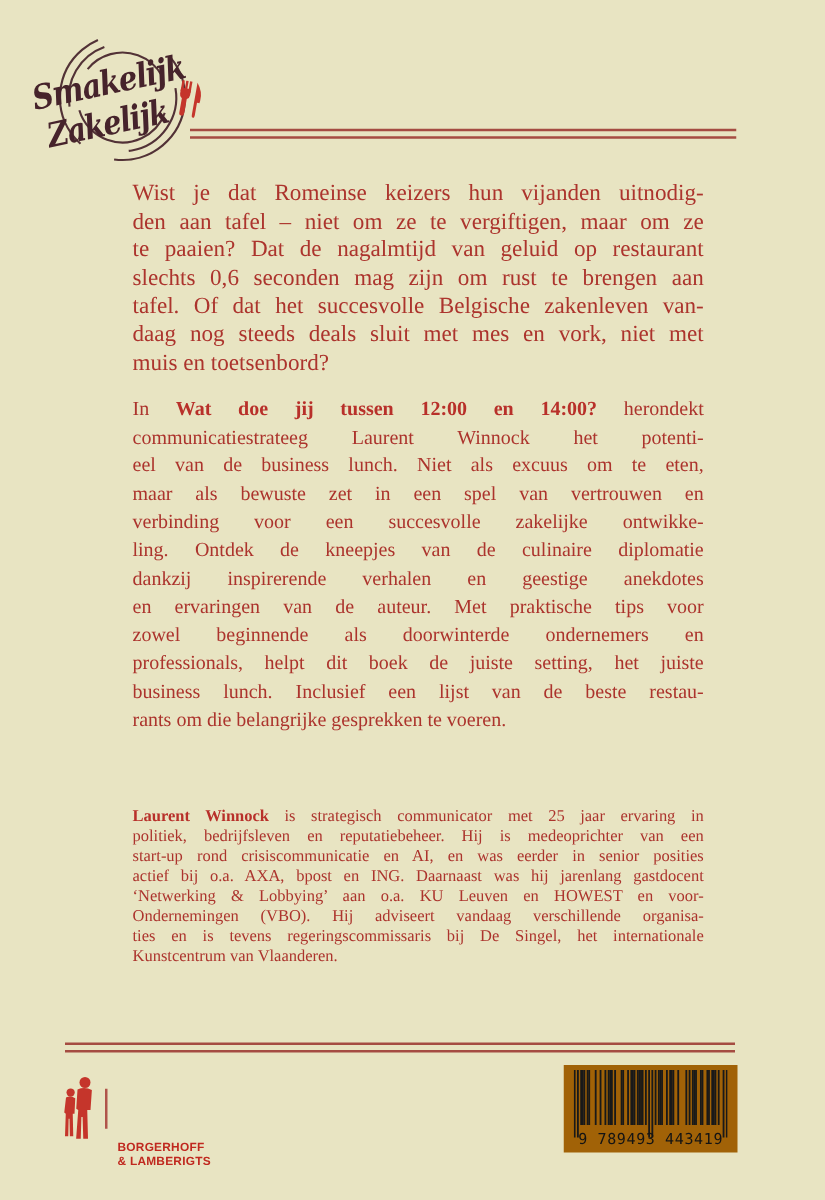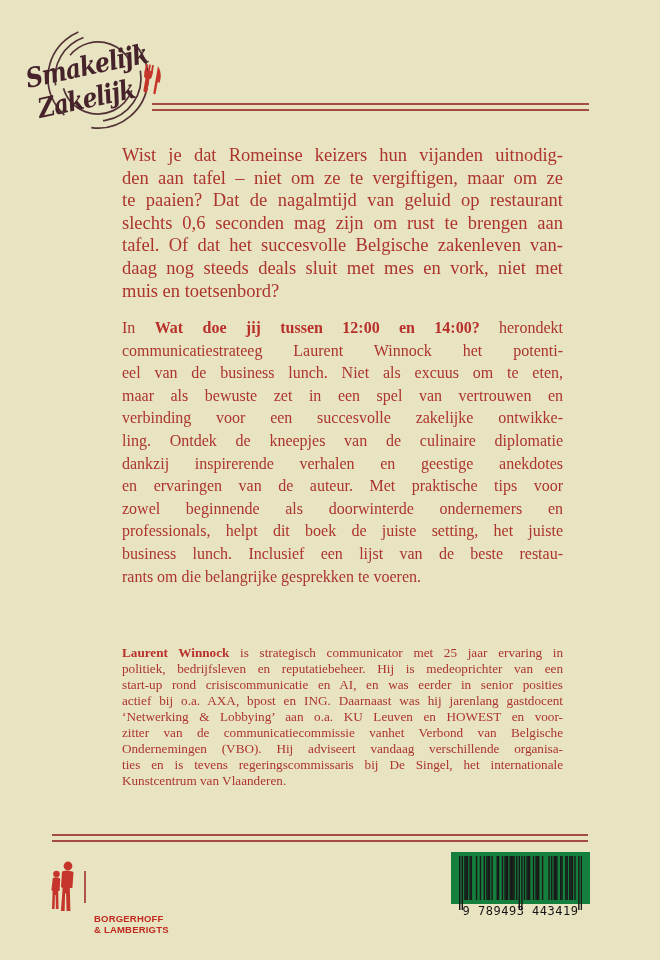--- a/index.html
+++ b/index.html
@@ -20,38 +20,38 @@
     position:absolute; height:8px; box-sizing:border-box;
     border-top:2px solid #a54c42; border-bottom:2px solid #a54c42;
   }
   .rule-top{left:152px; top:103px; width:437px;}
   .rule-bottom{left:52px; top:834px; width:536px;}
   
   .para{position:absolute; left:106px; width:457px; color:#ac342d;}
   .para-intro{top:144px; font-size:18.5px; line-height:22.6px;}
   .para-synopsis{top:317px; font-size:16px; line-height:22.6px;}
   .para-bio{top:645px; font-size:13.2px; line-height:16px;}
-  .jline{text-align:justify; text-align-last:justify; white-space:normal;margin-left:16px;}
+  .jline{text-align:justify; text-align-last:justify; white-space:normal;}
   .jline.last{text-align-last:left;}
   .jline .b{font-weight:bold; color:#b8302a;}
   
   .publisher{position:absolute; left:49px; top:860px; height:54px;}
   .pub-mark{position:absolute; left:0; top:1px;}
   .pub-divider{position:absolute; left:35px; top:11px; width:2px; height:32px; background:#b0544a;}
   .pub-name{
     position:absolute; left:45px; top:21px;
     font-family:"Liberation Sans", sans-serif; font-weight:bold;
     font-size:9.5px; line-height:11px; letter-spacing:0.2px; color:#c0291f;
     white-space:nowrap;
     margin-top:32px;
   }
   
   .barcode{
-    position:absolute; left:451px; top:852px; width:139px; height:52px;
-    background:#15803d;
+    position:absolute; left:451px; top:852px; width:139px; height:70px;
+    background:#a16207;
   }
   .barcode svg{position:absolute; left:8px; top:4px;}
   .barcode-number{
     position:absolute; left:0; top:52px; width:100%;
     font-family:"DejaVu Sans Mono", monospace;
     font-size:12px; letter-spacing:0.5px; color:#141414; text-align:center;
     white-space:nowrap;
   }
 </style>
 </head>
@@ -107,21 +107,20 @@
       <div class="jline"><span>business lunch. Inclusief een lijst van de beste restau-</span></div>
       <div class="jline last"><span>rants om die belangrijke gesprekken te voeren.</span></div>
     </div>
 
   <div class="para para-bio">
       <div class="jline"><span></span><span class="b">Laurent Winnock</span><span> is strategisch communicator met 25 jaar ervaring in</span></div>
       <div class="jline"><span>politiek, bedrijfsleven en reputatiebeheer. Hij is medeoprichter van een</span></div>
       <div class="jline"><span>start-up rond crisiscommunicatie en AI, en was eerder in senior posities</span></div>
       <div class="jline"><span>actief bij o.a. AXA, bpost en ING. Daarnaast was hij jarenlang gastdocent</span></div>
       <div class="jline"><span>‘Netwerking &amp; Lobbying’ aan o.a. KU Leuven en HOWEST en voor-</span></div>
-      <div class="jline"><span>zitter van de communicatiecommissie vanhet Verbond van Belgische</span></div>
       <div class="jline"><span>Ondernemingen (VBO). Hij adviseert vandaag verschillende organisa-</span></div>
       <div class="jline"><span>ties en is tevens regeringscommissaris bij De Singel, het internationale</span></div>
       <div class="jline last"><span>Kunstcentrum van Vlaanderen.</span></div>
     </div>
 
   <div class="publisher">
     <svg class="pub-mark" width="30" height="52" viewBox="0 0 30 52" fill="#c5352b">
 
       <circle cx="7.5" cy="13" r="3.3"></circle>
       <path d="M3.8,17 Q7.5,15.2 11.2,17.5 L10.6,30 L9.2,30 L9.6,48 L6.9,48 L6.6,34 L5.9,34 L5.6,48 L3,48 L3.6,30 L2.4,29 Z"></path>

